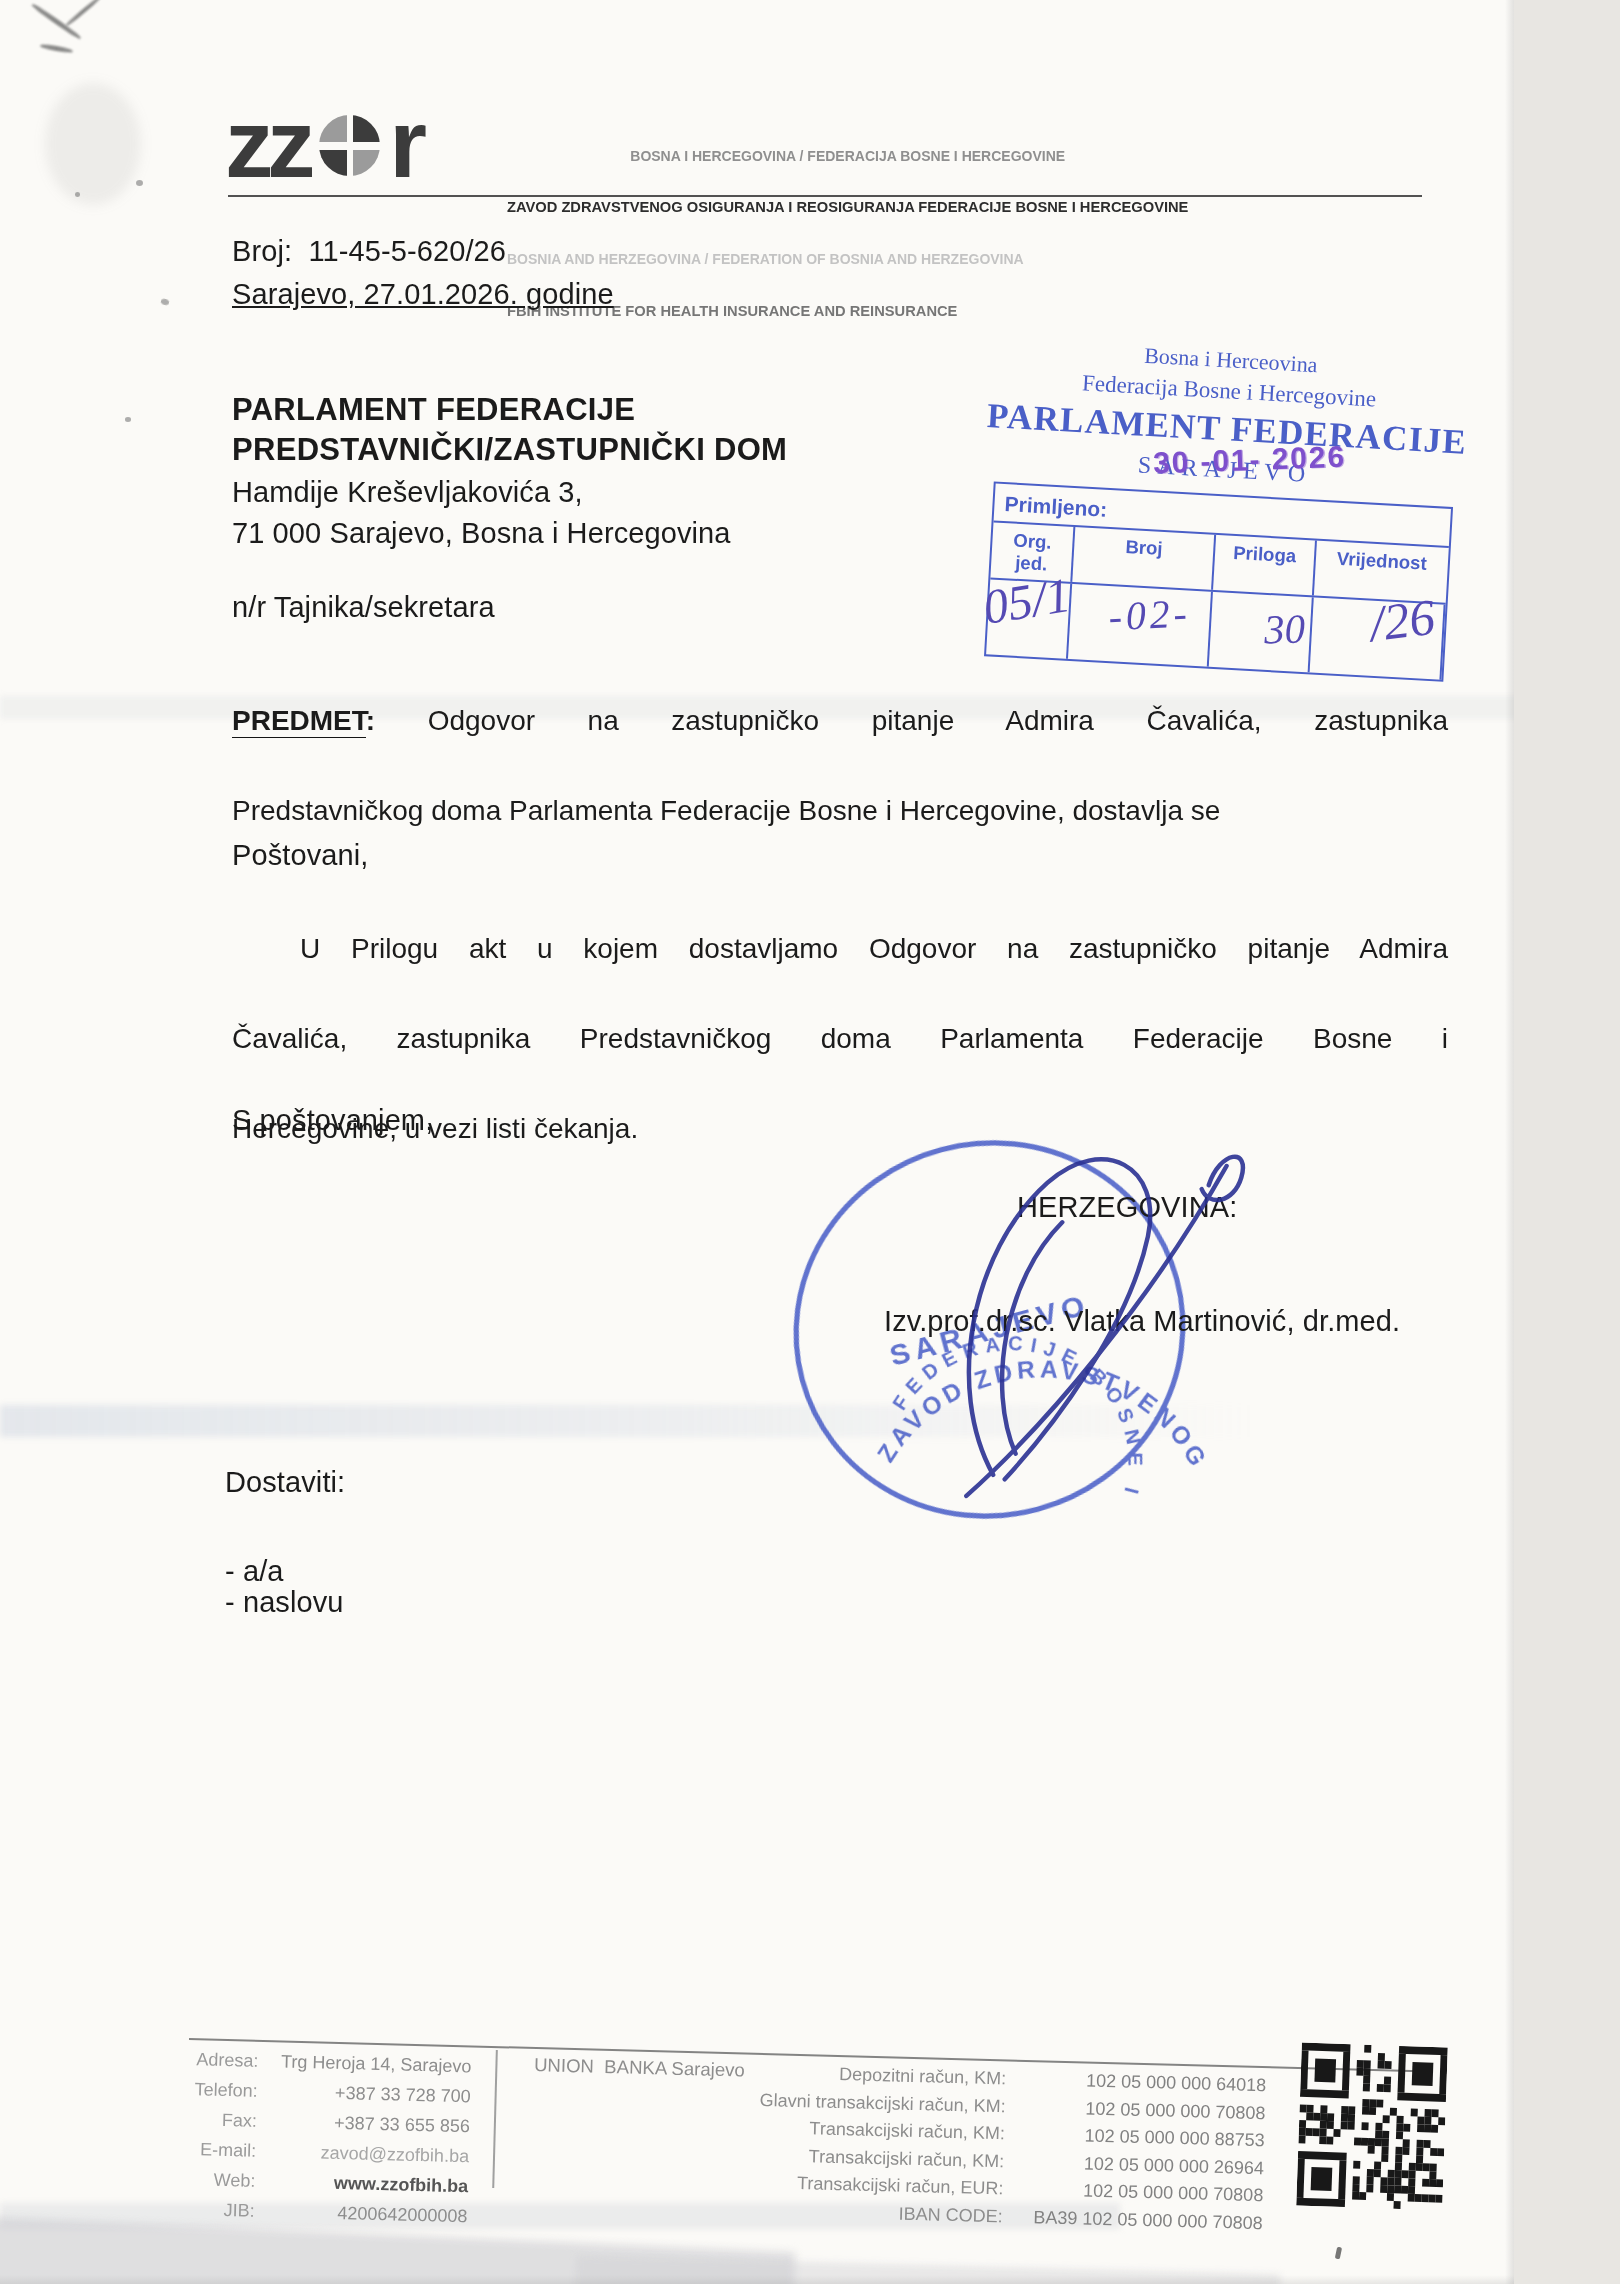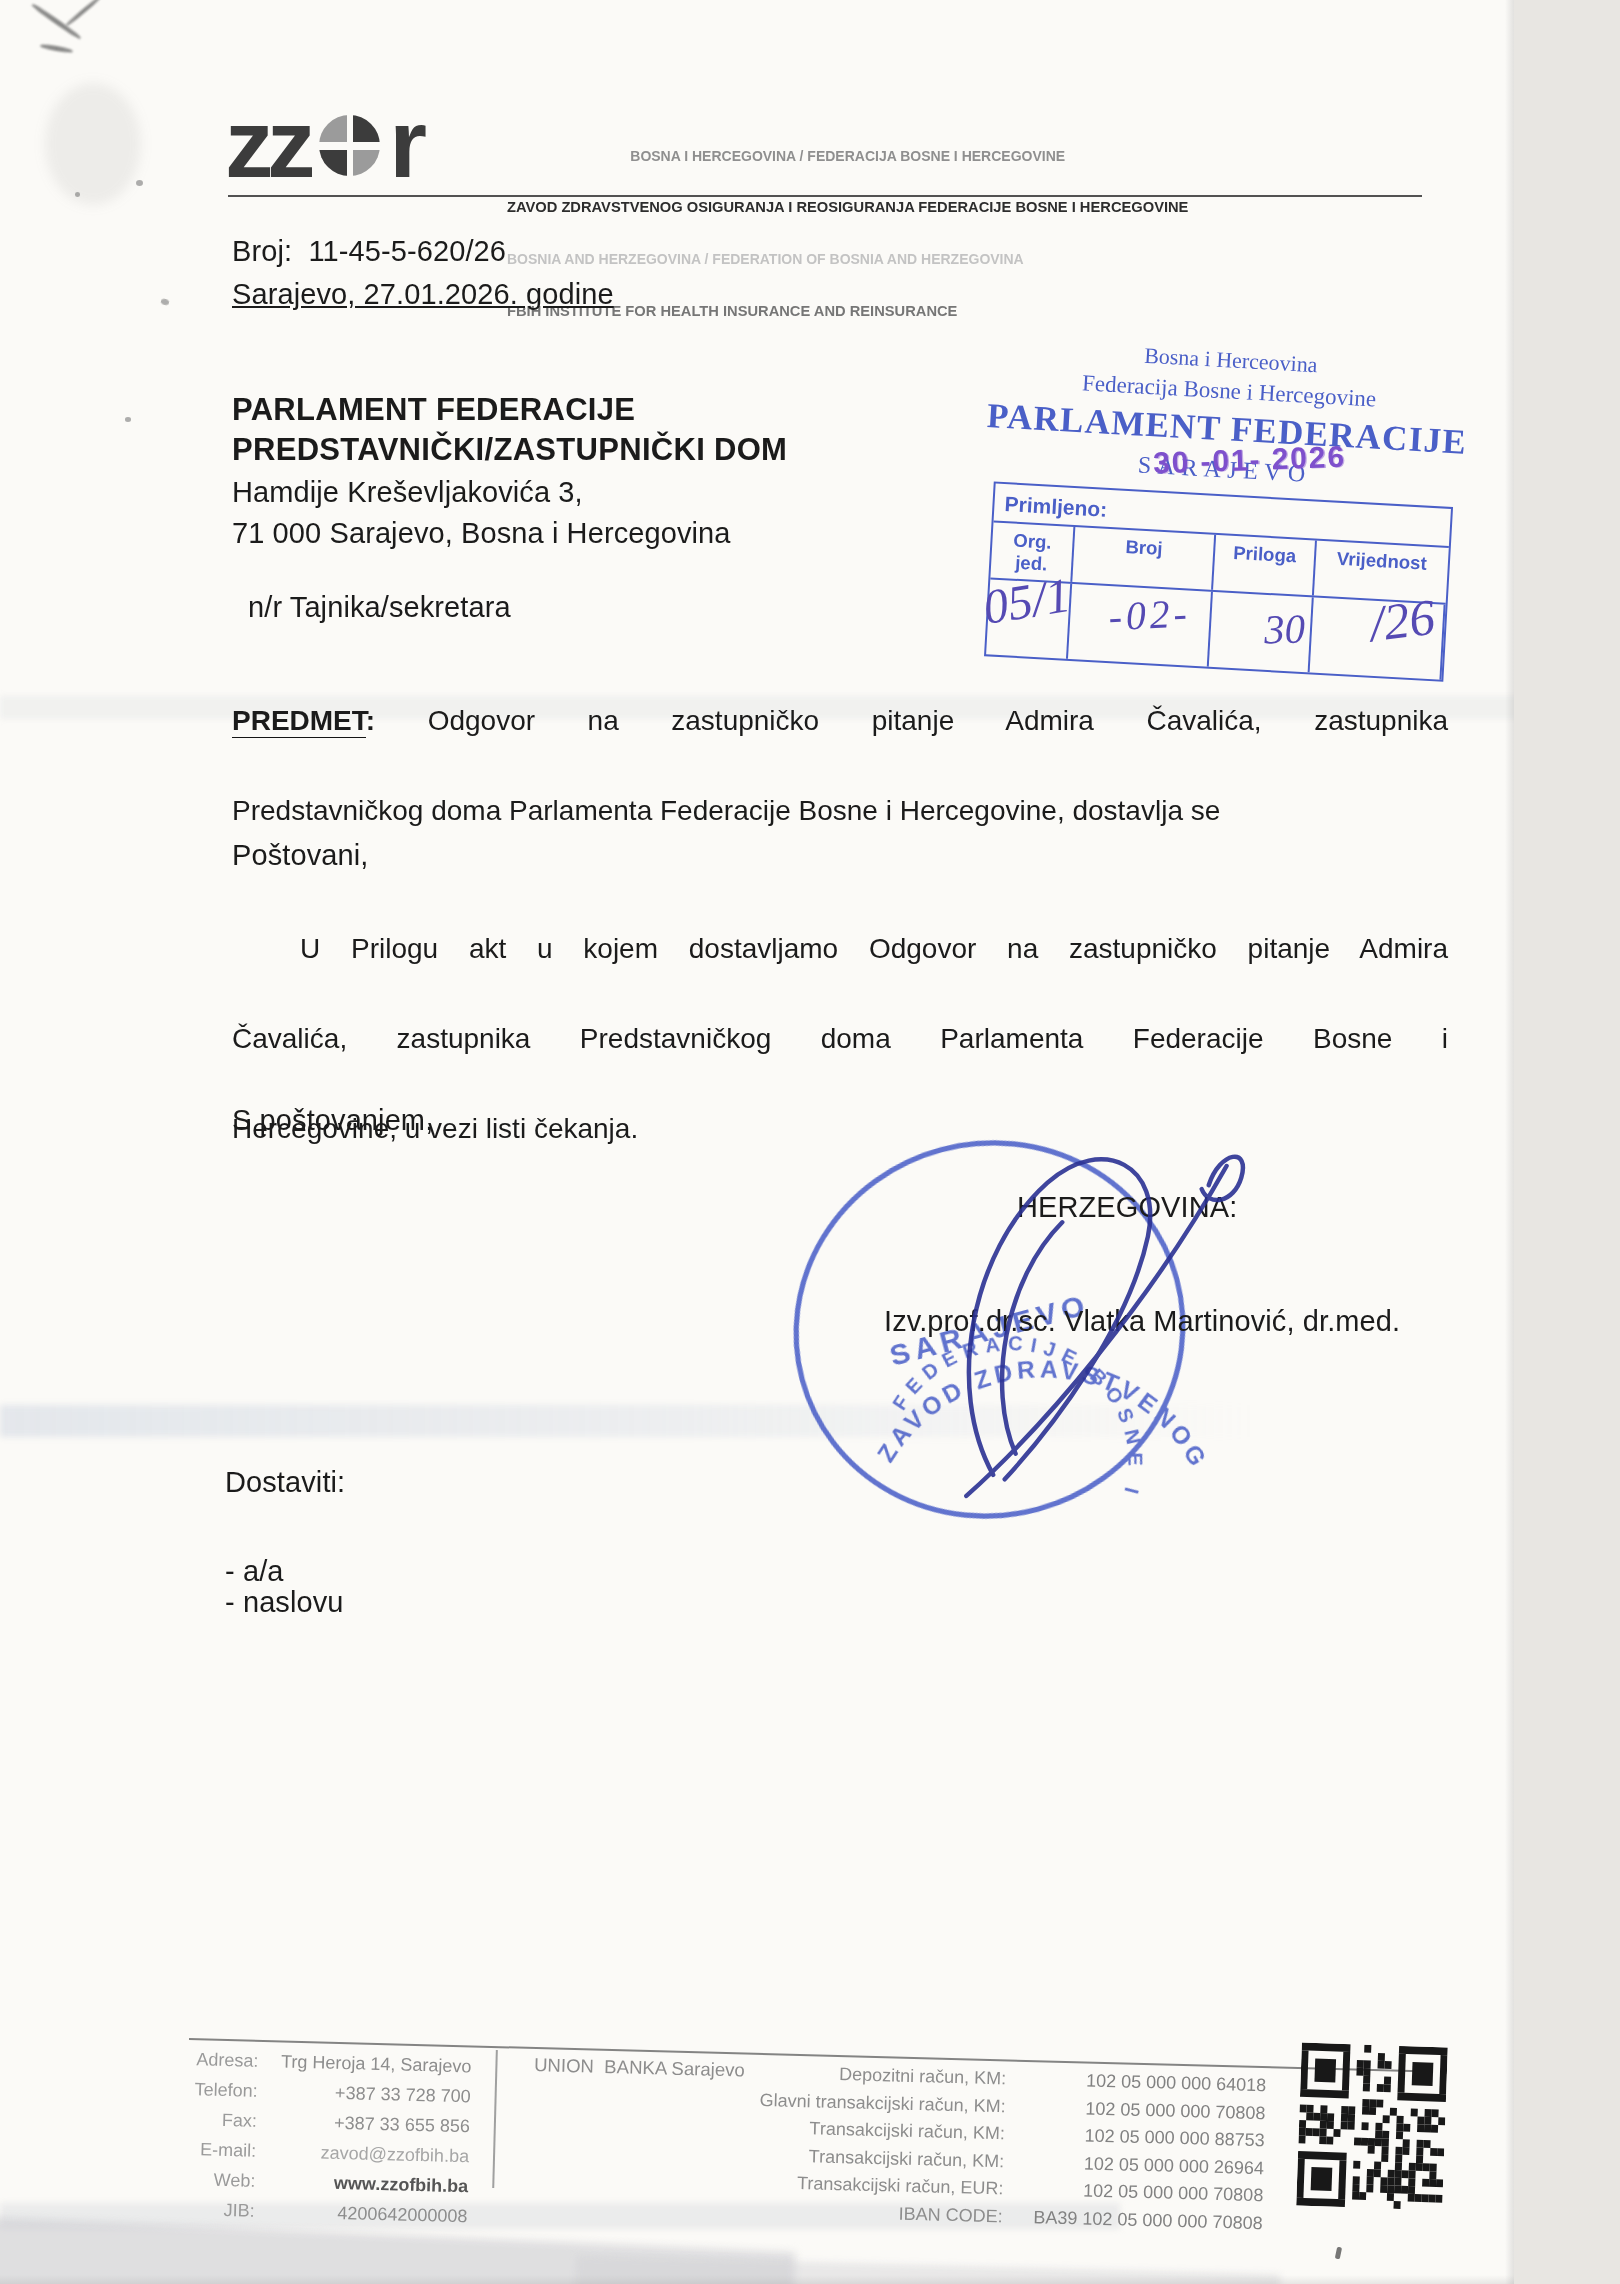--- a/index.html
+++ b/index.html
@@ -128,21 +128,21 @@
   </div>
   <div class="rule"></div>
 
   <div class="t" style="left:232px;top:235px;">Broj:  11-45-5-620/26</div>
   <div class="t" style="left:232px;top:278px;text-decoration:underline;">Sarajevo, 27.01.2026. godine</div>
 
   <div class="t rcp-b" style="left:232px;top:392px;">PARLAMENT FEDERACIJE</div>
   <div class="t rcp-b" style="left:232px;top:432px;">PREDSTAVNIČKI/ZASTUPNIČKI DOM</div>
   <div class="t" style="left:232px;top:476px;">Hamdije Kreševljakovića 3,</div>
   <div class="t" style="left:232px;top:517px;">71 000 Sarajevo, Bosna i Hercegovina</div>
-  <div class="t" style="left:248px;top:591px;">n/r Tajnika/sekretara</div>
+  <div class="t" style="left:232px;top:591px;">n/r Tajnika/sekretara</div>
 
   <div class="rstamp">
     <div class="rs1">Bosna i Herceovina</div>
     <div class="rs2">Federacija Bosne i Hercegovine</div>
     <div class="rs3">PARLAMENT FEDERACIJE</div>
     <div class="rs4">SARAJEVO</div>
     <div class="rtable">
       <div class="rrow1">Primljeno:</div>
       <div class="rhead">
         <div>Org. jed.</div>

